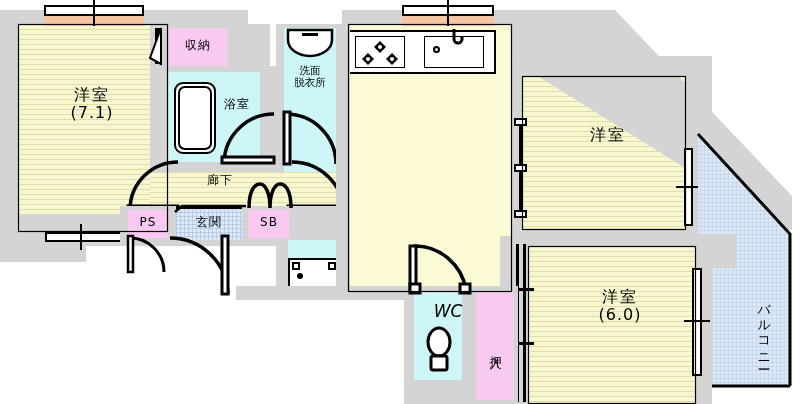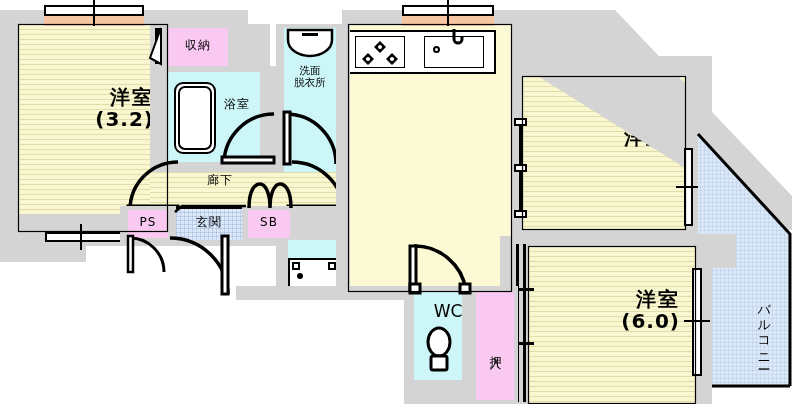--- a/index.html
+++ b/index.html
@@ -25,21 +25,21 @@
       repeating-linear-gradient(to bottom, rgba(120,150,200,.30) 0 1px, rgba(0,0,0,0) 1px 4px),
       #dbe8f8;
   }
   .white{background:#ffffff;}
 
   
   .ln{background:#000;}
 
   
   .lbl{color:#000;text-align:center;line-height:1.12;white-space:nowrap;}
-  .lbl-room{font-size:20px;font-weight:700;letter-spacing:2px;text-align:right;}
+  .lbl-room{font-size:16px;font-weight:400;letter-spacing:2px;}
   .lbl-room .num{letter-spacing:1px;}
   .lbl-ldk{font-size:25px;font-weight:700;letter-spacing:1px;}
   .lbl-sm{font-size:12px;letter-spacing:1px;}
   .lbl-xs{font-size:10.5px;letter-spacing:0px;line-height:1.15;}
   .lbl-wc{font-size:17px;font-weight:400;letter-spacing:0px;}
   .lbl-vert{writing-mode:vertical-rl;text-orientation:upright;font-size:13px;letter-spacing:2px;}
   .lbl-vert2{writing-mode:vertical-rl;text-orientation:upright;font-size:12px;letter-spacing:1px;}
 
   
   .win-out{border:2px solid #000;background:#fff;}
@@ -64,21 +64,21 @@
 
   <div class="abs white" style="left:40px;top:0;width:108px;height:10px;"></div>
 
   <div class="abs room" style="left:18px;top:24px;width:150px;height:208px;"></div>
   <div class="abs wall" style="left:0;top:24px;width:18px;height:208px;"></div>
   <div class="abs wall" style="left:0;top:214px;width:150px;height:28px;"></div>
   <div class="abs wall" style="left:0;top:232px;width:248px;height:14px;"></div>
 
   <div class="abs lbl lbl-room" style="left:30px;top:86px;width:124px;">
     <div>洋室</div>
-    <div class="num">(3.2)</div>
+    <div class="num">(7.1)</div>
   </div>
 
   <div class="abs win-sill" style="left:44px;top:15px;width:100px;height:11px;"></div>
   <div class="abs win-out" style="left:44px;top:5px;width:100px;height:11px;"></div>
   <div class="abs sash-v" style="left:93px;top:0;width:1.5px;height:26px;"></div>
 
   <div class="abs win-out" style="left:45px;top:232px;width:80px;height:10px;"></div>
   <div class="abs sash-v" style="left:80px;top:224px;width:1.5px;height:26px;"></div>
 
   <div class="abs wall" style="left:150px;top:24px;width:120px;height:44px;"></div>
@@ -261,21 +261,21 @@
 
   <div class="abs" style="left:692px;top:268px;width:10px;height:108px;border:2.5px solid #000;background:#fff;"></div>
   <div class="abs sash-h" style="left:684px;top:320px;width:26px;height:2px;"></div>
 
   <div class="abs wall" style="left:466px;top:286px;width:52px;height:118px;"></div>
   <div class="abs closet" style="left:476px;top:292px;width:38px;height:108px;"></div>
   <div class="abs lbl lbl-vert2" style="left:488px;top:320px;height:54px;">押入</div>
 
   <div class="abs wall" style="left:404px;top:286px;width:68px;height:118px;"></div>
   <div class="abs wet" style="left:414px;top:292px;width:48px;height:88px;"></div>
-  <div class="abs lbl lbl-wc" style="left:414px;top:302px;width:68px;">WC</div>
+  <div class="abs lbl lbl-wc" style="left:414px;top:302px;width:68px;font-style:italic;">WC</div>
 
   <svg class="abs" style="left:418px;top:326px;width:42px;height:50px;">
     <ellipse cx="21" cy="16" rx="11" ry="14" fill="#fff" stroke="#000" stroke-width="3"></ellipse>
     <rect x="13" y="30" width="16" height="14" rx="2" fill="#fff" stroke="#000" stroke-width="3"></rect>
   </svg>
 
   <svg class="abs" style="left:410px;top:246px;width:60px;height:48px;">
     <path d="M4,0 A52,52 0 0 1 56,44" fill="none" stroke="#000" stroke-width="3.5"></path>
     <rect x="0" y="0" width="6" height="44" fill="#fff" stroke="#000" stroke-width="3"></rect>
     <rect x="0" y="38" width="10" height="9" fill="#fff" stroke="#000" stroke-width="3"></rect>

